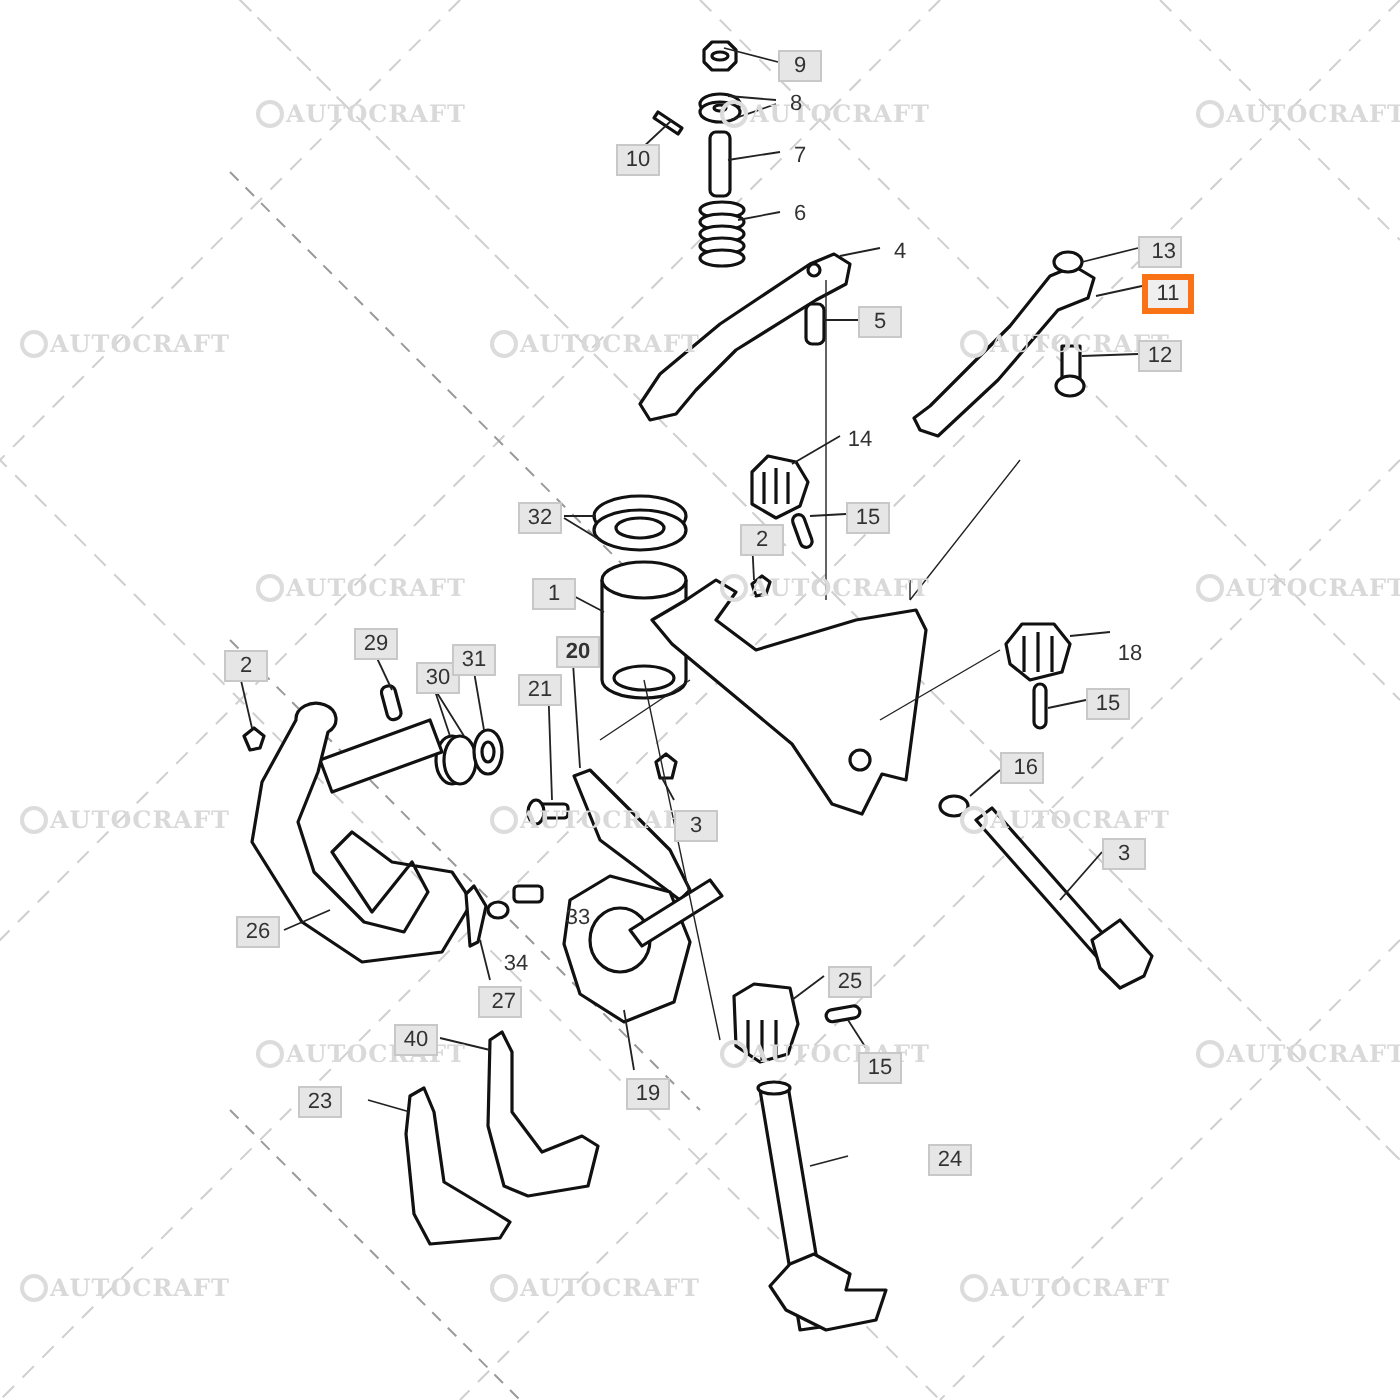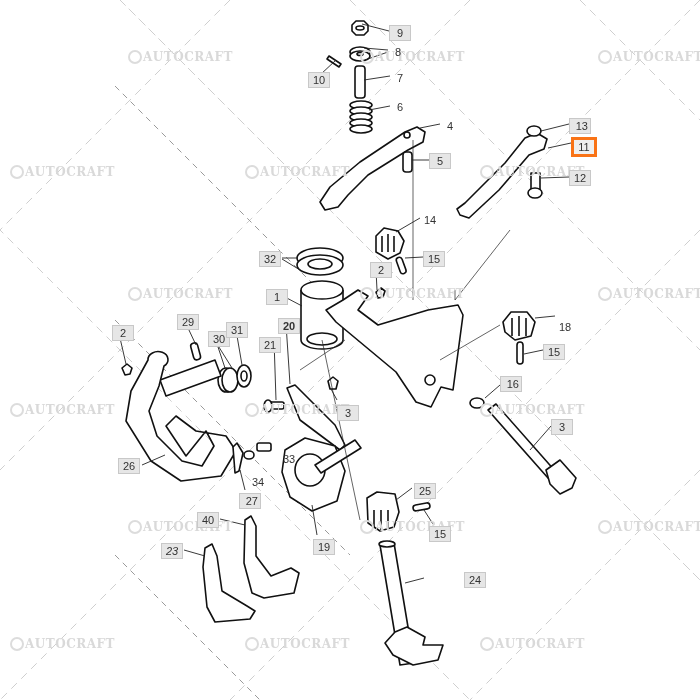--- a/index.html
+++ b/index.html
@@ -286,21 +286,21 @@
     <div class="callout" style="left: 423px; top: 251px;">15</div>
     <div class="callout" style="left: 543px; top: 344px;">15</div>
     <div class="callout" style="left: 429px; top: 526px;">15</div>
     <div class="callout" style="left: 500px; top: 376px; text-align: right;">16</div>
     <div class="callout" style="left: 551px; top: 419px;">3</div>
     <div class="callout bare" style="left: 555px; top: 320px;">18</div>
     <div class="callout" style="left: 313px; top: 539px;">19</div>
     <div class="callout" style="left: 278px; top: 318px; font-weight: bold;">20</div>
     <div class="callout" style="left: 259px; top: 337px;">21</div>
     <div class="callout" style="left: 197px; top: 512px;">40</div>
-    <div class="callout" style="left: 161px; top: 543px; font-style: italic;">23</div>
+    <div class="callout" style="left: 149px; top: 543px;">23</div>
     <div class="callout" style="left: 424px; top: 572px; margin-left: 40px;">24</div>
     <div class="callout" style="left: 414px; top: 483px;">25</div>
     <div class="callout" style="left: 118px; top: 458px;">26</div>
     <div class="callout" style="left: 239px; top: 493px; text-align: right;">27</div>
     <div class="callout" style="left: 177px; top: 314px;">29</div>
     <div class="callout" style="left: 208px; top: 331px;">30</div>
     <div class="callout" style="left: 226px; top: 322px;">31</div>
     <div class="callout" style="left: 259px; top: 251px;">32</div>
     <div class="callout bare" style="left: 263px; top: 452px; margin-left: 16px;">33</div>
     <div class="callout bare" style="left: 248px; top: 475px;">34</div>

